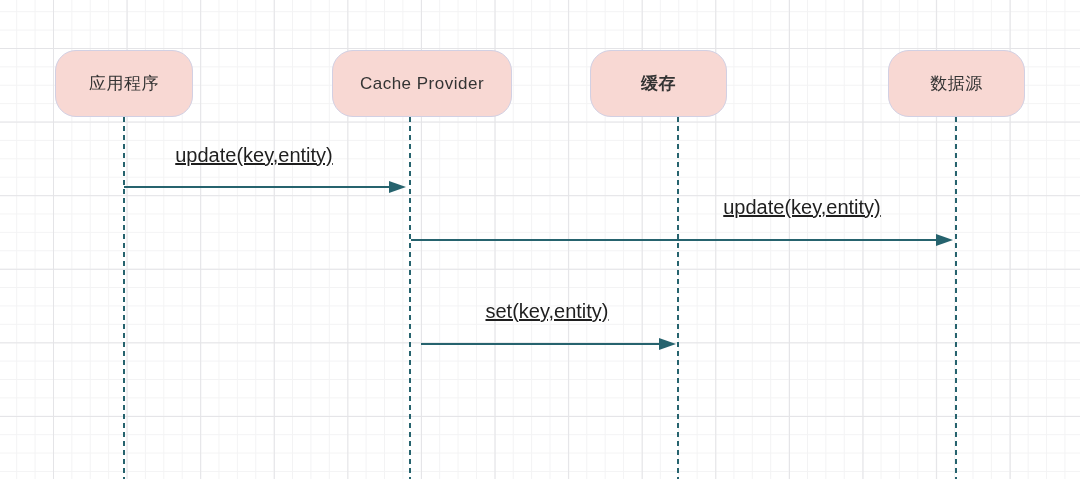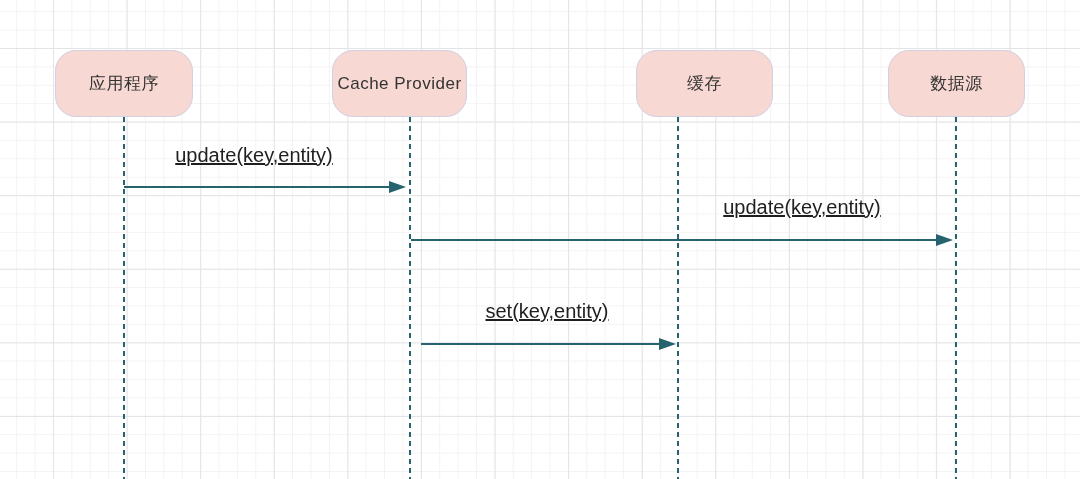--- a/index.html
+++ b/index.html
@@ -30,22 +30,22 @@
     top: 50px; height: 67px;
     box-sizing: border-box;
     background: #f8d8d3;
     border: 1.5px solid #d2d0e3;
     border-radius: 21px;
     display: flex; align-items: center; justify-content: center;
     font-size: 17px; color: #333333;
     letter-spacing: 0.5px;
   }
   .actor-app            { left: 55px;  width: 138px; }
-  .actor-cache-provider { left: 332px; width: 135px; }
-  .actor-cache          { left: 636px; width: 137px; }
+  .actor-cache-provider { left: 332px; width: 180px; }
+  .actor-cache          { left: 590px; width: 137px; font-weight: bold; }
   .actor-datasource     { left: 888px; width: 137px; align-items: center; }
   .msg-label {
     position: absolute;
     transform: translateX(-50%);
     white-space: nowrap;
     font-size: 20px; color: #1f1f1f;
     line-height: 22px;
     text-decoration: underline;
   }
   .msg-label-1 { left: 254px; top: 144px; }

